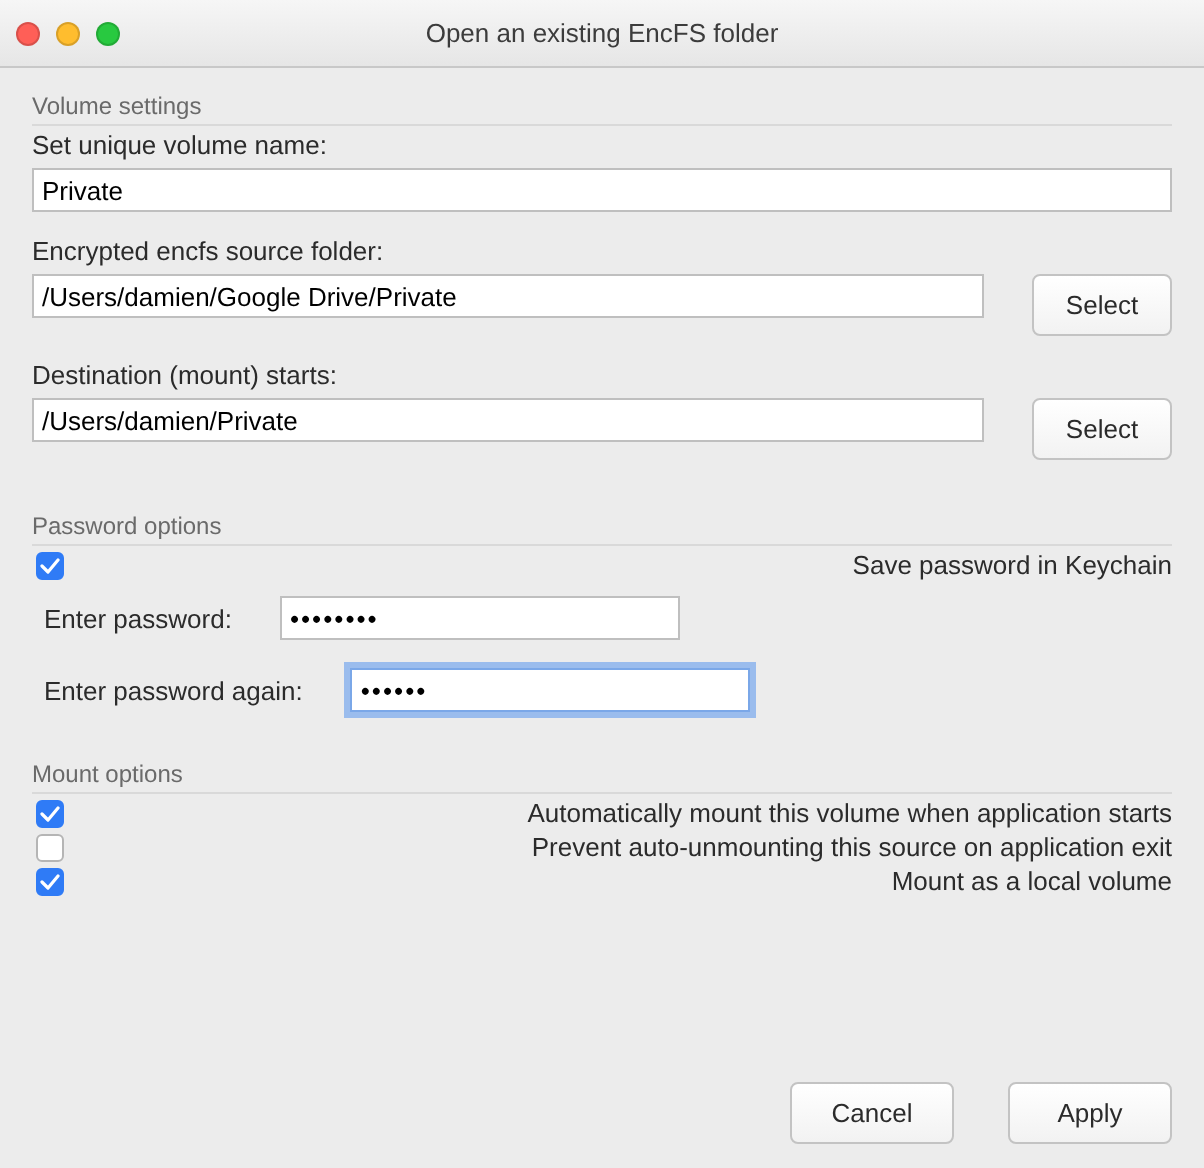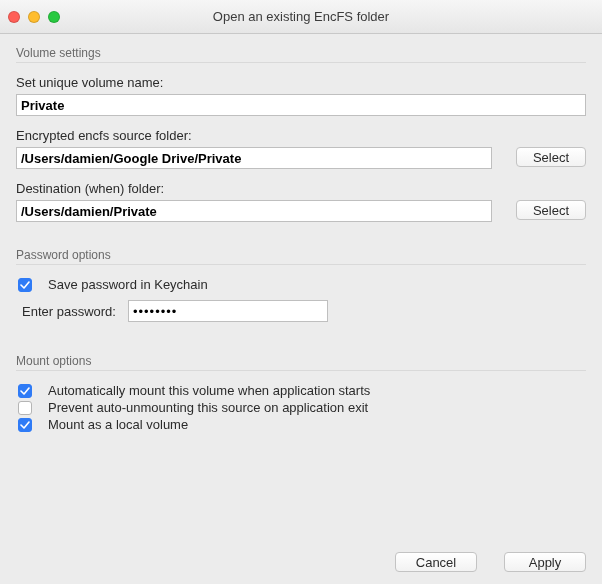--- a/index.html
+++ b/index.html
@@ -49,83 +49,83 @@
     margin: 4px 0 2px 0;
   }
   .group-box {
     border-top: 1px solid #d9d9d9;
     padding-top: 10px;
     padding-bottom: 4px;
   }
   .sep-top {
     border-top: 1px solid #d9d9d9;
     margin-top: 2px;
-    padding-top: 12px;
+    padding-top: 2px;
   }
   .field-label {
     font-size: 13px;
     color: #2b2b2b;
     margin-bottom: 4px;
   }
   .text-input {
     width: 100%;
     height: 22px;
     font-size: 13px;
     padding: 2px 4px;
     border: 1px solid #bfbfbf;
     background: #ffffff;
     outline: none;
-    font-weight: bold;
   }
   .row {
     display: flex;
     align-items: flex-start;
     gap: 24px;
     margin-bottom: 12px;
   }
   .row .text-input { flex: 1; }
   .btn {
-    height: 20px;
+    height: 31px;
     min-width: 70px;
     padding: 0 14px;
     font-size: 13px;
     background: linear-gradient(#ffffff,#f2f2f2);
     border: 1px solid #c3c3c3;
     border-radius: 4px;
     color: #2b2b2b;
     cursor: pointer;
   }
   .stack { margin-bottom: 12px; }
   .checkbox-row {
     display: flex;
     align-items: center;
     gap: 16px;
     margin-bottom: 4px;
     margin-left: 2px;
+    justify-content: space-between;
   }
   .mac-check {
     width: 14px; height: 14px;
     border: 1px solid #b5b5b5;
     border-radius: 3px;
     background: #ffffff;
     display: inline-flex;
     align-items: center;
     justify-content: center;
     flex-shrink: 0;
   }
   .mac-check.checked {
     background: #2f7bf6;
     border-color: #2f7bf6;
   }
   .mac-check.checked svg { display: block; }
   .mac-check svg { display: none; width: 10px; height: 10px; }
   .pw-row {
     display: flex;
     align-items: center;
-    gap: 12px;
+    gap: 24px;
     margin-left: 6px;
     margin-bottom: 14px;
   }
   .pw-label { white-space: nowrap; }
   .pw-input {
     width: 200px;
     height: 22px;
     font-size: 13px;
     padding: 2px 4px;
     border: 1px solid #bfbfbf;
@@ -171,21 +171,21 @@
 
     <div>
       <div class="field-label">Encrypted encfs source folder:</div>
       <div class="row">
         <input class="text-input" type="text" value="/Users/damien/Google Drive/Private" style="">
         <button class="btn">Select</button>
       </div>
     </div>
 
     <div>
-      <div class="field-label">Destination (when) folder:</div>
+      <div class="field-label">Destination (mount) starts:</div>
       <div class="row">
         <input class="text-input" type="text" value="/Users/damien/Private" style="">
         <button class="btn">Select</button>
       </div>
     </div>
 
   </div>
 
   <div class="group-label" style="margin-top:10px;">Password options</div>
   <div class="group-box sep-top">
@@ -197,20 +197,24 @@
           </svg>
       </span>
       <span class="option-label">Save password in Keychain</span>
     </div>
 
     <div class="pw-row">
       <span class="pw-label">Enter password:</span>
       <input class="pw-input" type="text" value="••••••••" style="">
     </div>
 
+    <div class="pw-row" style="margin-bottom:6px;">
+      <span class="pw-label">Enter password again:</span>
+      <input class="pw-input focused" type="text" value="••••••" style="">
+    </div>
 
   </div>
 
   <div class="group-label" style="margin-top:14px;">Mount options</div>
   <div class="group-box sep-top mount-checks">
 
     <div class="checkbox-row">
       <span class="mac-check checked">
         <svg viewBox="0 0 10 10">
             <path d="M1 5 L4 8 L9 2" stroke="#fff" stroke-width="1.6" fill="none" stroke-linecap="round" stroke-linejoin="round"></path>

